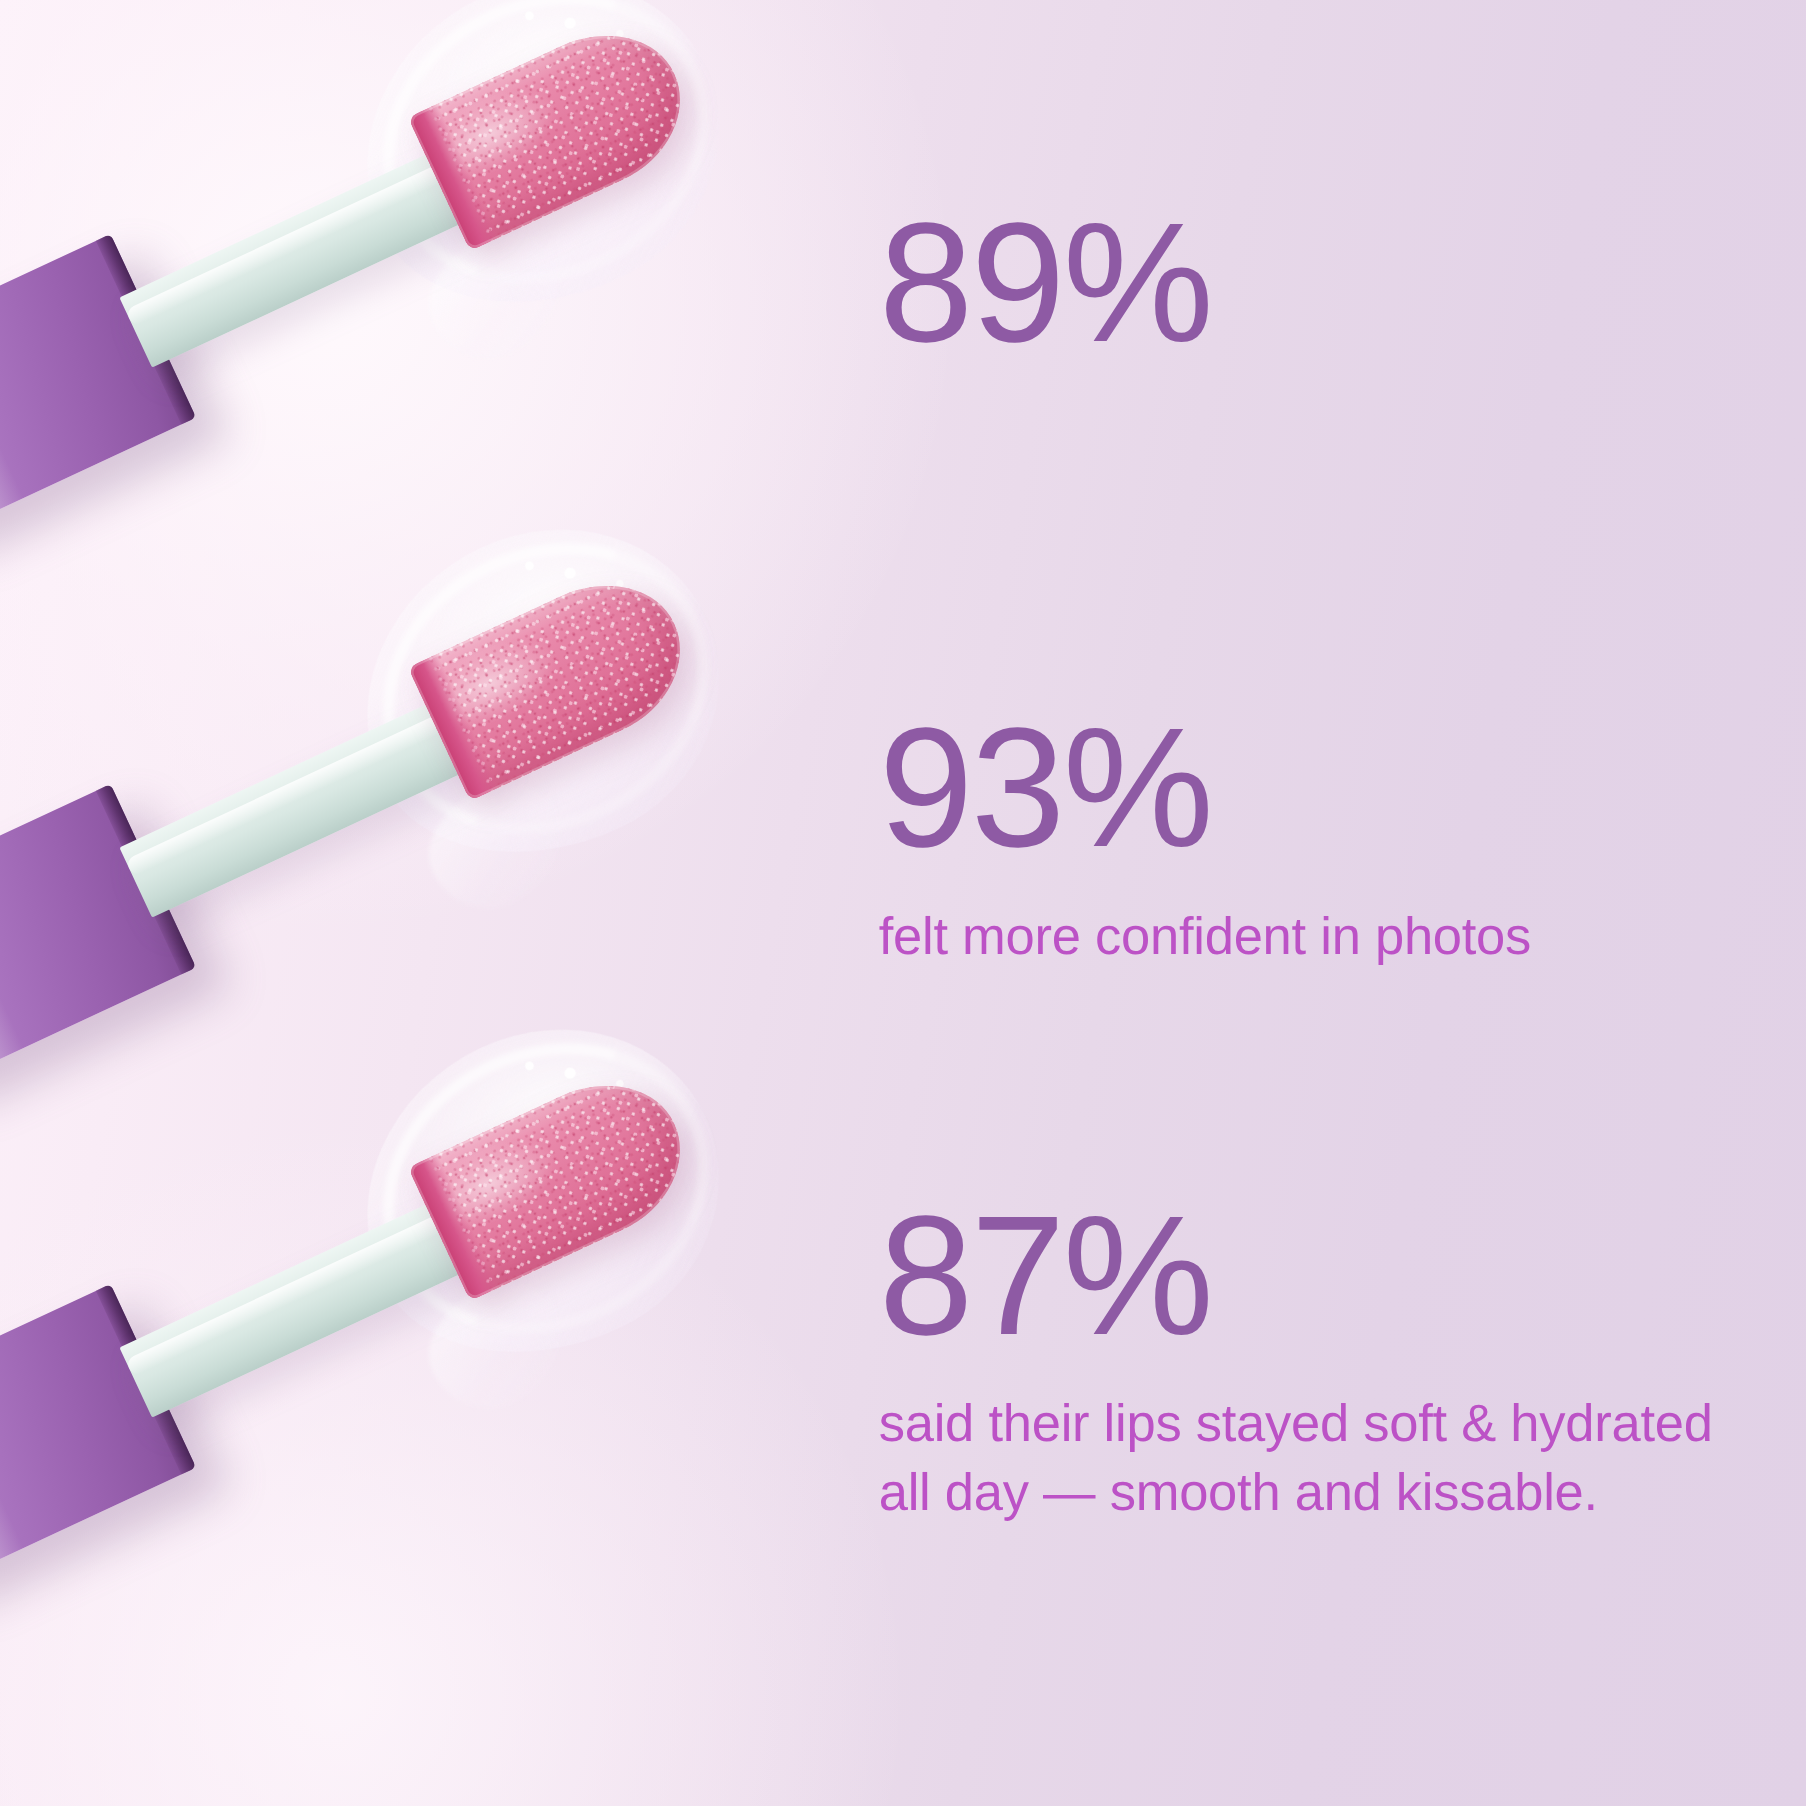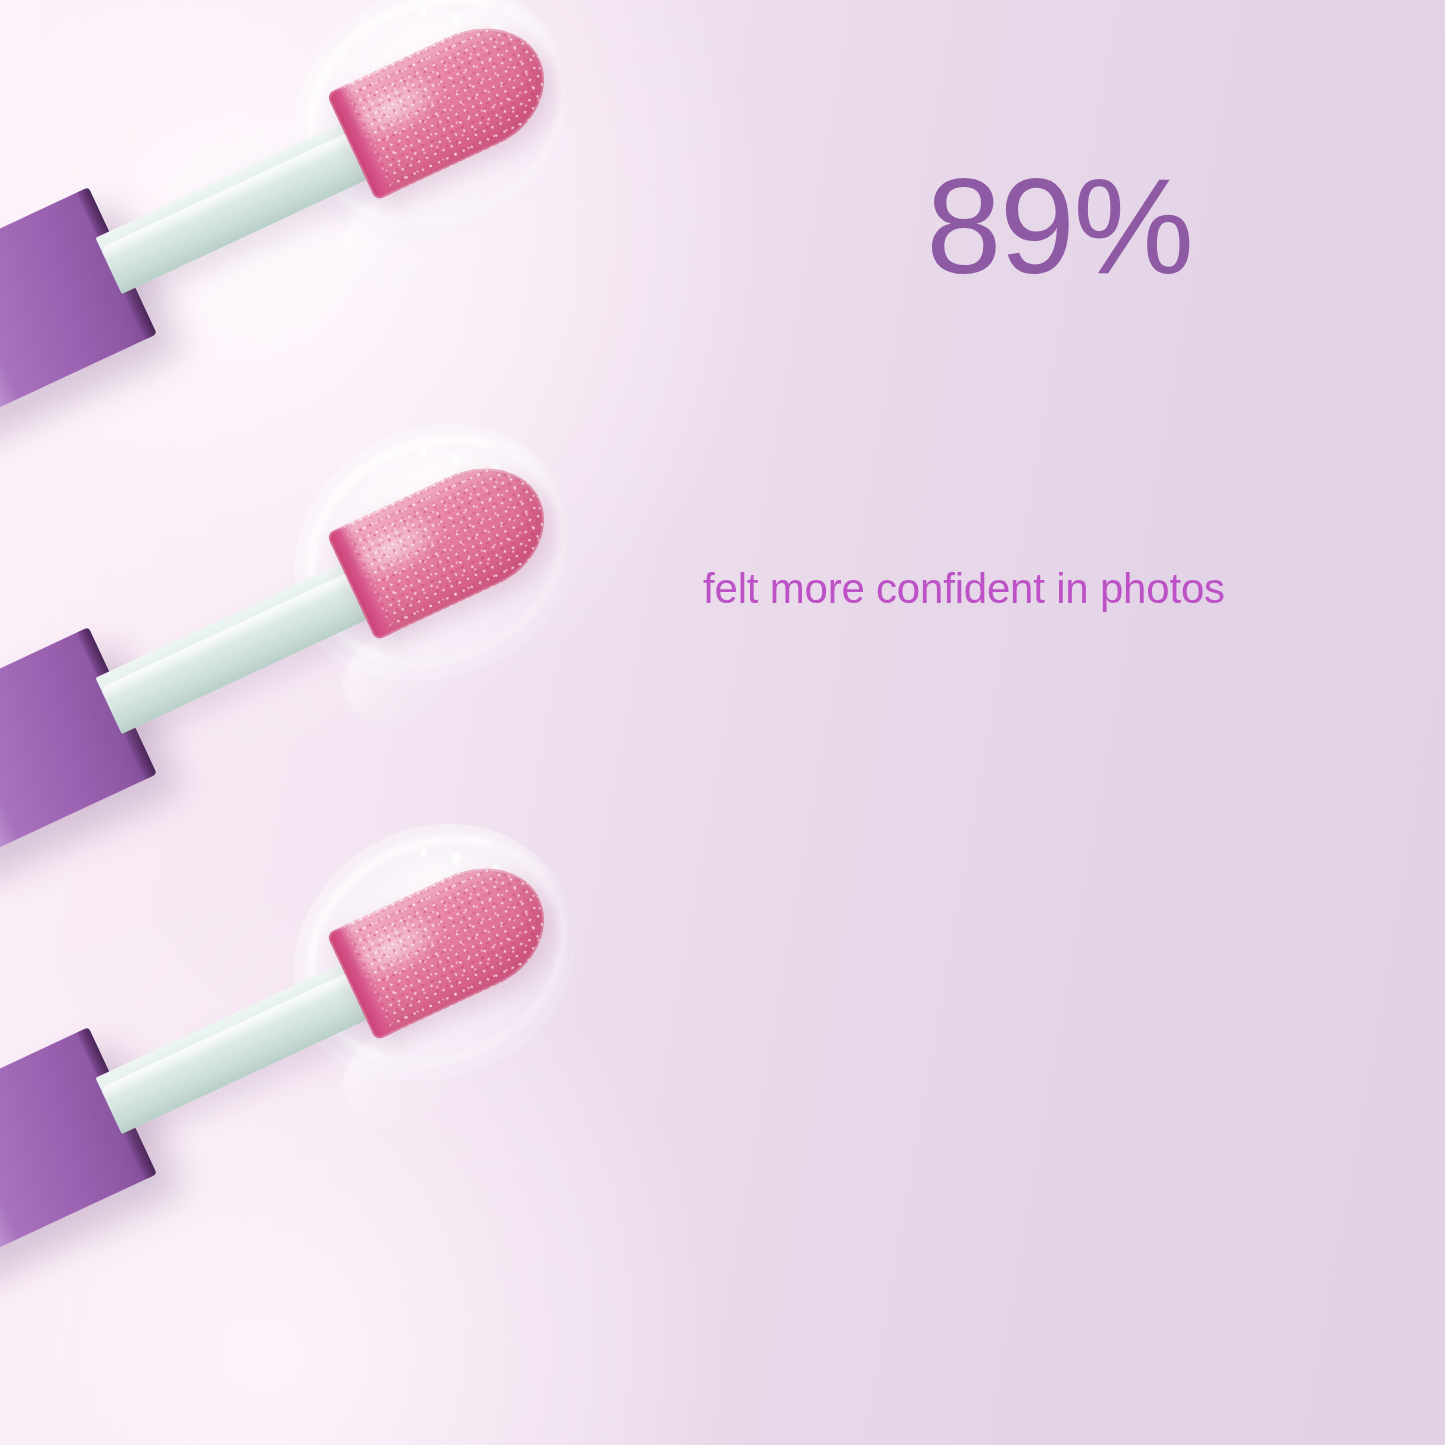--- a/index.html
+++ b/index.html
@@ -261,21 +261,21 @@
     border-radius: inherit;
     box-shadow: inset 0 0 0 2px rgba(255, 255, 255, 0.22);
   }
 
   
   .stat {
     position: absolute;
     left: 703px;
     width: 712px;
   }
-  .stat-1 { top: 158px; text-align: center; }
+  .stat-1 { top: 158px; }
   .stat-2 { top: 562px; }
   .stat-3 { top: 952px; }
 
   .stat-value {
     font-family: "Liberation Sans", sans-serif;
     font-size: 136px;
     font-weight: 400;
     line-height: 1.0;
     letter-spacing: -2px;
     color: #8e5aa4;
@@ -364,17 +364,22 @@
         <div class="tip-rim"></div>
       </div>
     </div>
   </div>
 
   <div class="stat stat-1">
     <div class="stat-value">89%</div>
   </div>
 
   <div class="stat stat-2">
+    <div class="stat-value">93%</div>
     <div class="stat-desc">felt more confident in photos</div>
   </div>
 
+  <div class="stat stat-3">
+    <div class="stat-value">87%</div>
+    <div class="stat-desc">said their lips stayed soft &amp; hydrated all day — smooth and kissable.</div>
+  </div>
 
 </div>
 
 </body></html>

